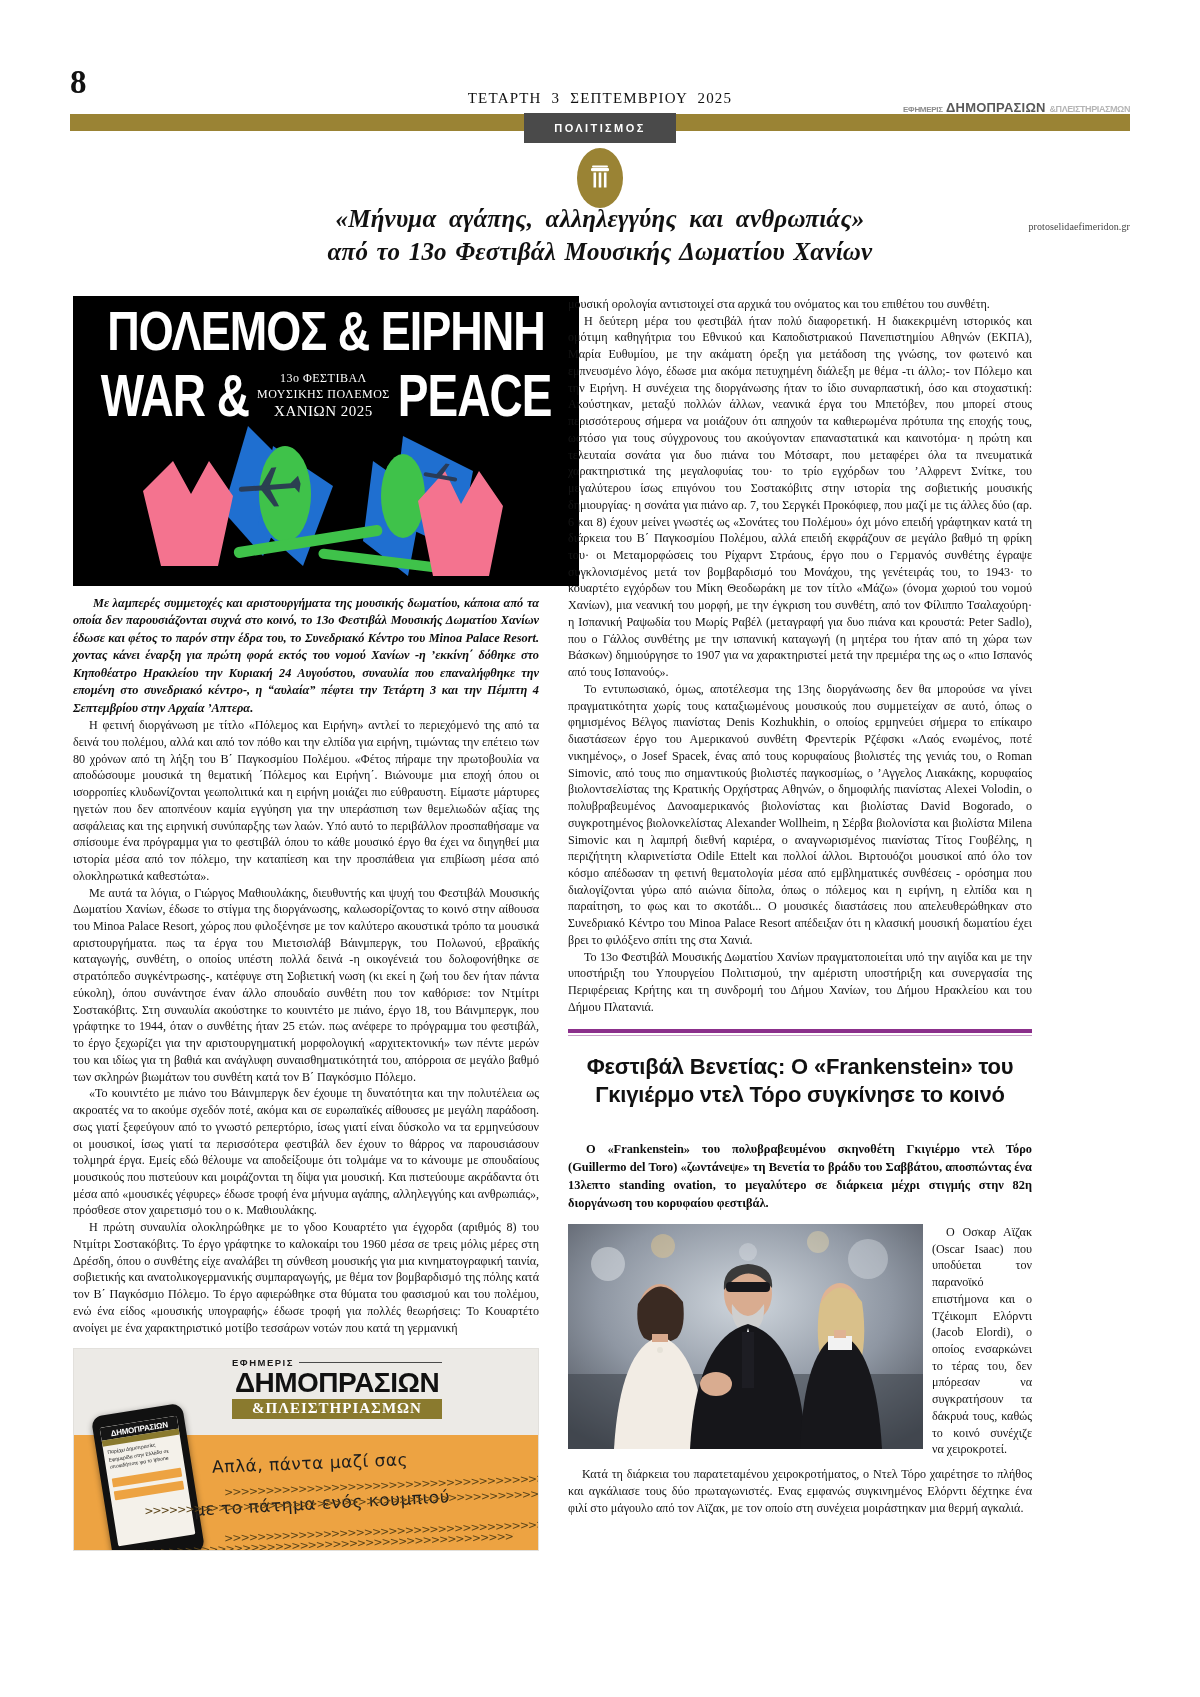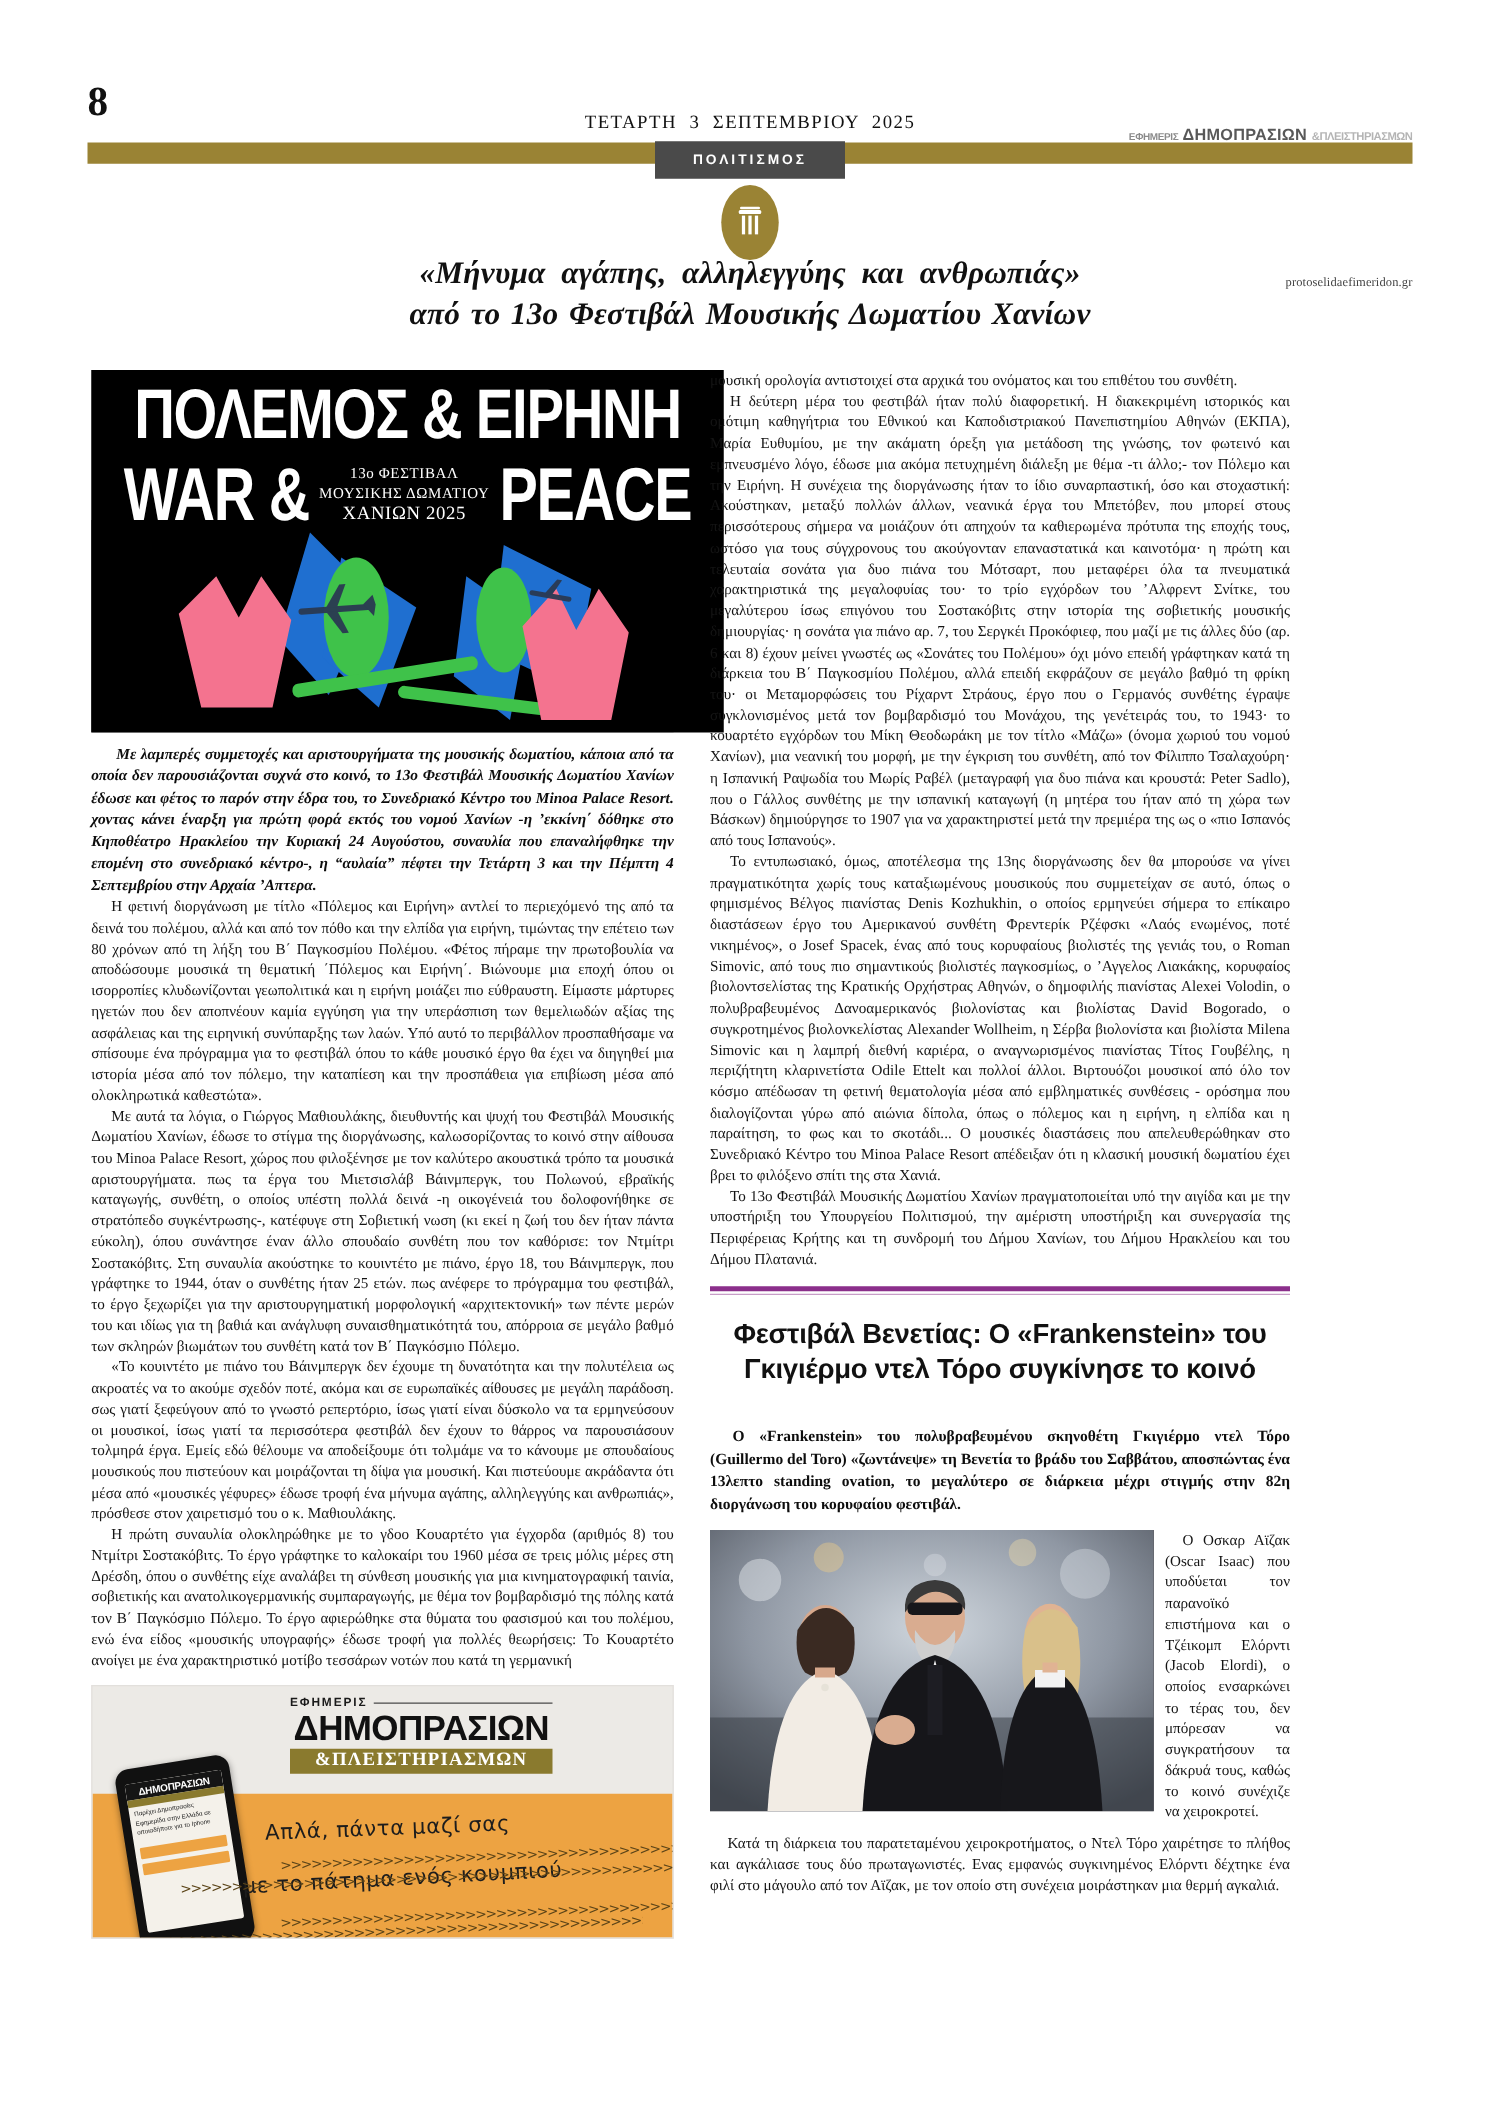--- a/index.html
+++ b/index.html
@@ -472,21 +472,21 @@
         </g>
       </svg>
 
       <div class="poster-title">
         <div class="poster-l1">ΠΟΛΕΜΟΣ &amp; ΕΙΡΗΝΗ</div>
       </div>
       <div class="poster-row2">
         <span class="poster-war">WAR &amp;</span>
         <span class="poster-mid">
           <span class="m1">13ο ΦΕΣΤΙΒΑΛ</span><br>
-          <span class="m2">ΜΟΥΣΙΚΗΣ ΔΩΜΑΤΙΟΥ</span><br>
+          <span class="m2">ΜΟΥΣΙΚΗΣ ΠΟΛΕΜΟΣ</span><br>
           <span class="m3">ΧΑΝΙΩΝ 2025</span>
         </span>
         <span class="poster-peace">PEACE</span>
       </div>
     </div>
 
     <div class="lead">Με λαμπερές συμμετοχές και αριστουργήματα της μουσικής δωματίου, κάποια από τα οποία δεν παρουσιάζονται συχνά στο κοινό, το 13ο Φεστιβάλ Μουσικής Δωματίου Χανίων έδωσε και φέτος το παρόν στην έδρα του, το Συνεδριακό Κέντρο του Minoa Palace Resort.  χοντας κάνει έναρξη για πρώτη φορά εκτός του νομού Χανίων -η ’εκκίνη΄ δόθηκε στο Κηποθέατρο Ηρακλείου την Κυριακή 24 Αυγούστου, συναυλία που επαναλήφθηκε την επομένη στο συνεδριακό κέντρο-, η “αυλαία” πέφτει την Τετάρτη 3 και την Πέμπτη 4 Σεπτεμβρίου στην Αρχαία ’Απτερα.</div>
 
     <div class="body-text">
       <p>Η φετινή διοργάνωση με τίτλο «Πόλεμος και Ειρήνη» αντλεί το περιεχόμενό της από τα δεινά του πολέμου, αλλά και από τον πόθο και την ελπίδα για ειρήνη, τιμώντας την επέτειο των 80 χρόνων από τη λήξη του Β΄ Παγκοσμίου Πολέμου. «Φέτος πήραμε την πρωτοβουλία να αποδώσουμε μουσικά τη θεματική ΄Πόλεμος και Ειρήνη΄. Βιώνουμε μια εποχή όπου οι ισορροπίες κλυδωνίζονται γεωπολιτικά και η ειρήνη μοιάζει πιο εύθραυστη. Είμαστε μάρτυρες ηγετών που δεν αποπνέουν καμία εγγύηση για την υπεράσπιση των θεμελιωδών αξίας της ασφάλειας και της ειρηνική συνύπαρξης των λαών. Υπό αυτό το περιβάλλον προσπαθήσαμε να σπίσουμε ένα πρόγραμμα για το φεστιβάλ όπου το κάθε μουσικό έργο θα έχει να διηγηθεί μια ιστορία μέσα από τον πόλεμο, την καταπίεση και την προσπάθεια για επιβίωση μέσα από ολοκληρωτικά καθεστώτα».</p>

